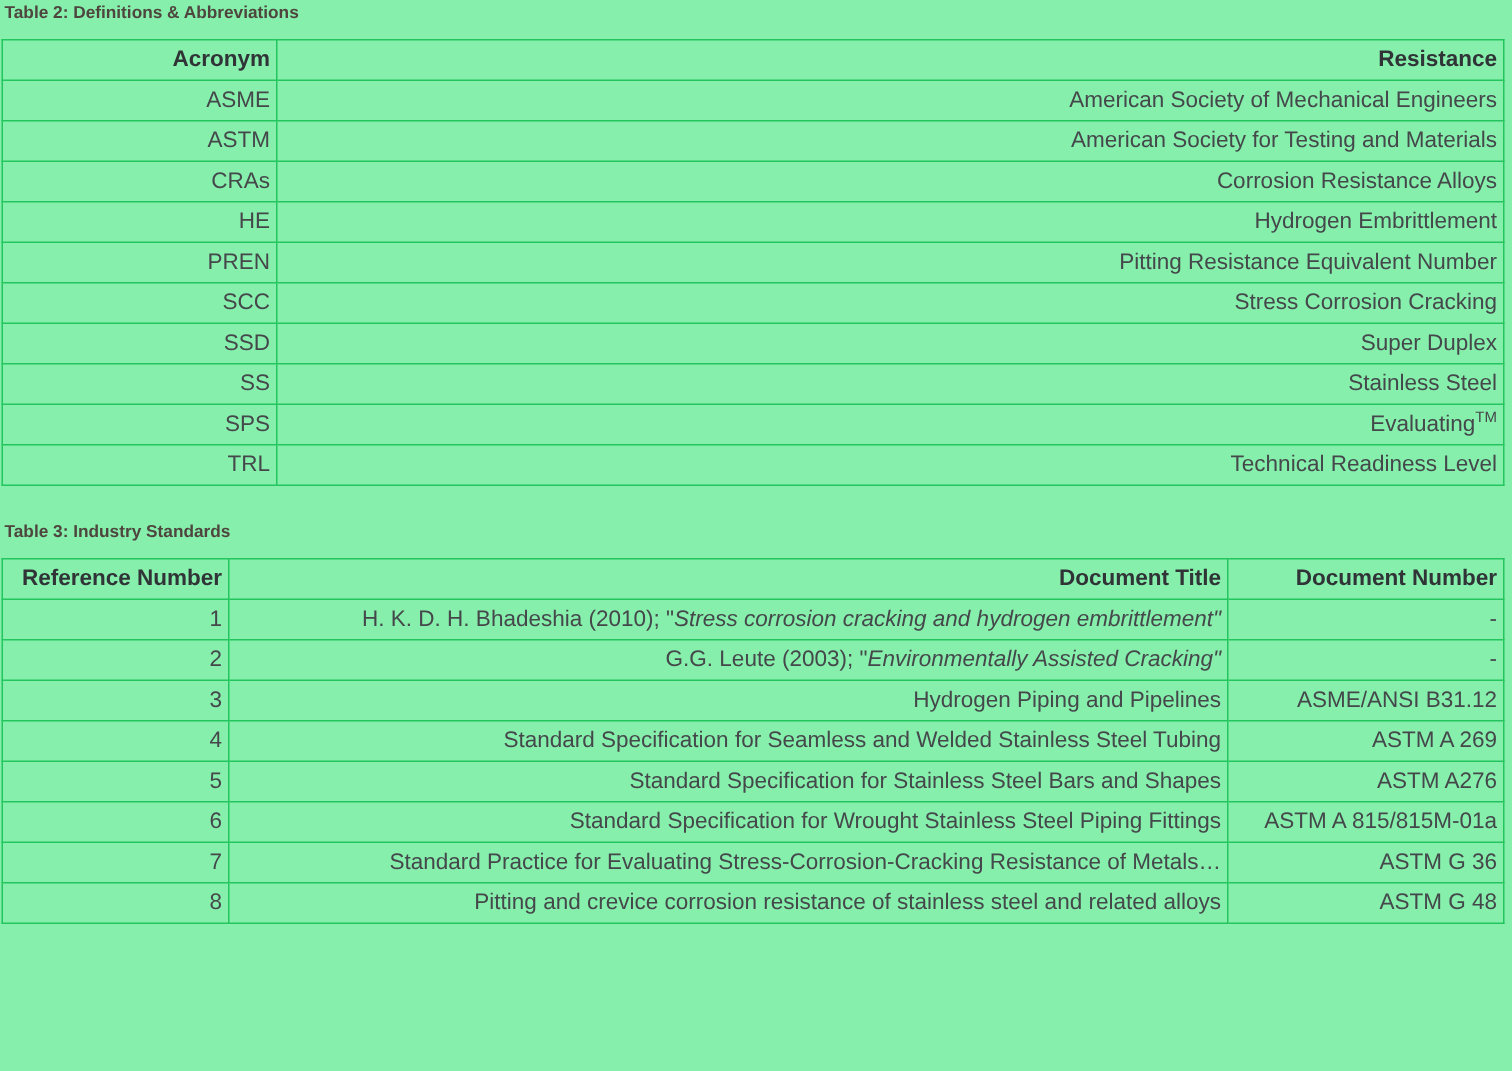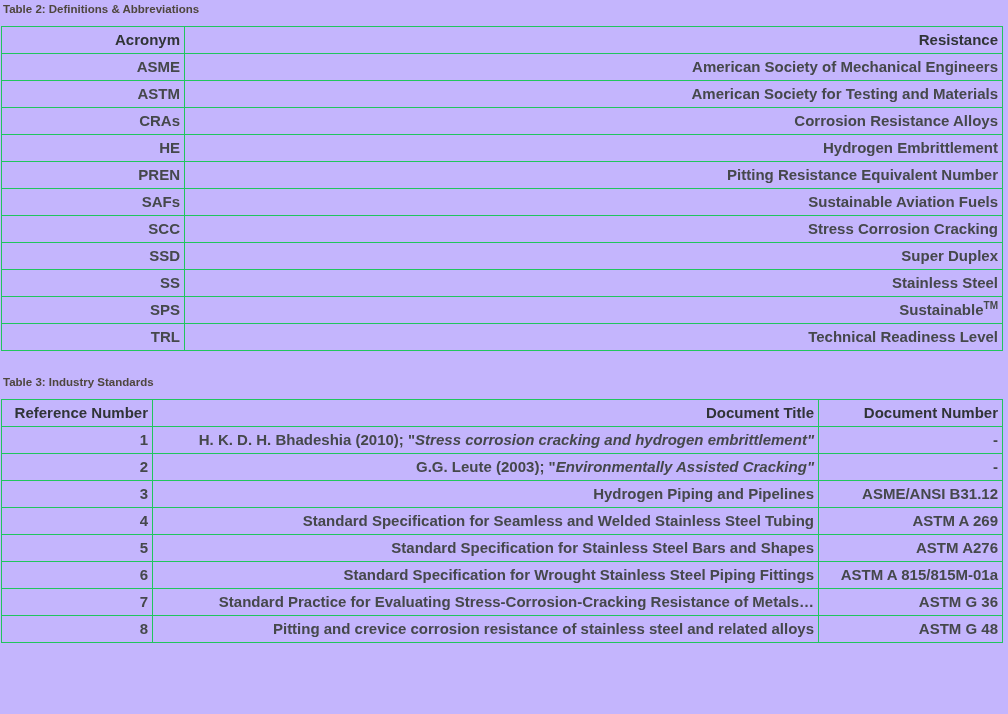--- a/index.html
+++ b/index.html
@@ -4,21 +4,21 @@
 <style>
   * { box-sizing: border-box; }
   html, body { margin: 0; padding: 0; }
   body {
     background: #ffffff;
     font-family: "Liberation Sans", sans-serif;
   }
   .page {
     width: 1008px;
     height: 714px;
-    background: #c4b5fd;
+    background: #86efac;
     padding: 3px 0 0 1px;
     overflow: hidden;
   }
   .table-caption {
     font-size: 11.5px;
     line-height: 13px;
     font-weight: bold;
     color: #4e463e;
     margin: 0 0 10px 2px;
   }
@@ -40,21 +40,21 @@
     text-align: right;
     vertical-align: middle;
     white-space: nowrap;
     overflow: hidden;
   }
   table.doc-table th {
     font-weight: bold;
     color: #303437;
   }
   table.doc-table td {
-    font-weight: bold;
+    font-weight: normal;
     color: #45484b;
     margin-top: 37px;
   }
   .it { font-style: italic; }
   sup.tm {
     font-size: 10px;
     line-height: 0;
     vertical-align: super;
   }
 </style>
@@ -91,38 +91,34 @@
       </tr>
       <tr>
         <td>HE</td>
         <td>Hydrogen Embrittlement</td>
       </tr>
       <tr>
         <td>PREN</td>
         <td>Pitting Resistance Equivalent Number</td>
       </tr>
       <tr>
-        <td>SAFs</td>
-        <td>Sustainable Aviation Fuels</td>
-      </tr>
-      <tr>
         <td>SCC</td>
         <td>Stress Corrosion Cracking</td>
       </tr>
       <tr>
         <td>SSD</td>
         <td>Super Duplex</td>
       </tr>
       <tr>
         <td>SS</td>
         <td>Stainless Steel</td>
       </tr>
       <tr>
         <td>SPS</td>
-        <td><span>Sustainable</span><sup class="tm">TM</sup></td>
+        <td><span>Evaluating</span><sup class="tm">TM</sup></td>
       </tr>
       <tr>
         <td>TRL</td>
         <td>Technical Readiness Level</td>
       </tr>
     </tbody>
   </table>
 
   <p class="table-caption second">Table 3: Industry Standards</p>
 

